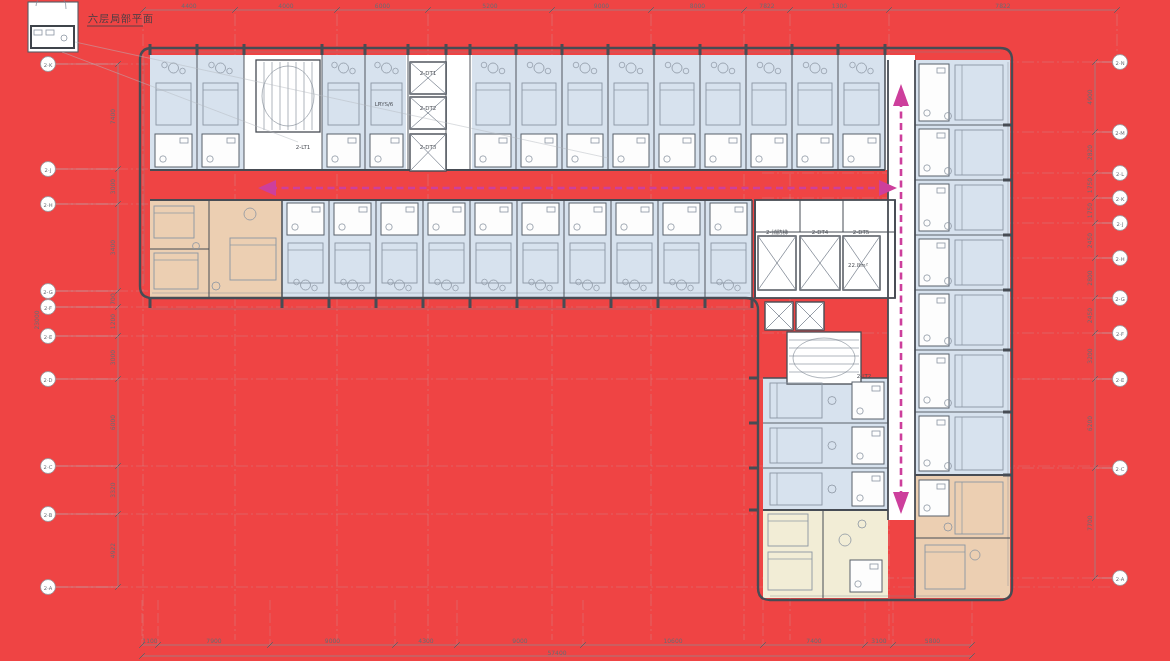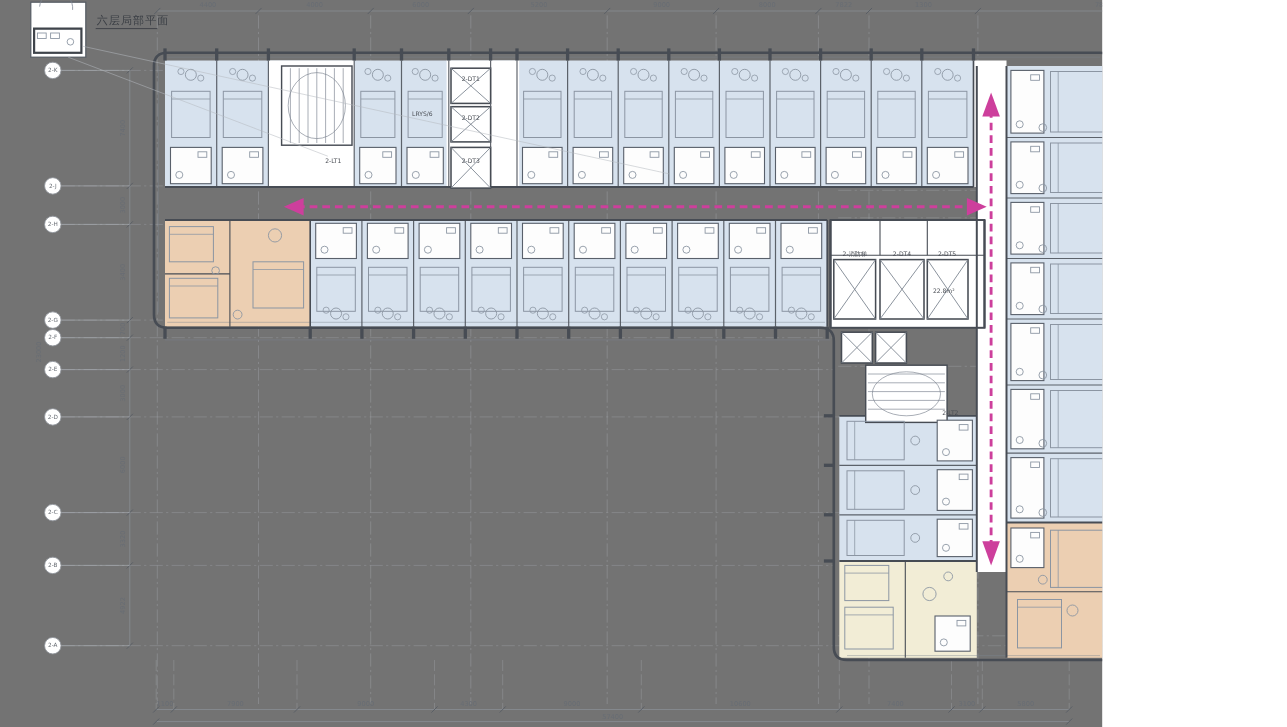--- a/index.html
+++ b/index.html
@@ -1,16 +1,16 @@
 <!DOCTYPE html>
 <html><head>
 <meta charset="utf-8">
 <style>
   html,body{margin:0;padding:0;background:#ffffff;}
-  .page{width:1002px;height:661px;position:relative;background:#737373;overflow:hidden;
+  .page{width:1170px;height:661px;position:relative;background:#ef4444;overflow:hidden;
         font-family:"DejaVu Sans",sans-serif;}
   svg{display:block;}
   .title{font-family:"DejaVu Sans",sans-serif;font-size:10px;fill:#3a3e44;letter-spacing:1px;}
   text{font-family:"DejaVu Sans",sans-serif;}
 </style>
 </head>
 <body>
 
 <div class="page">
   <svg width="1170" height="661" viewBox="0 0 1170 661">

